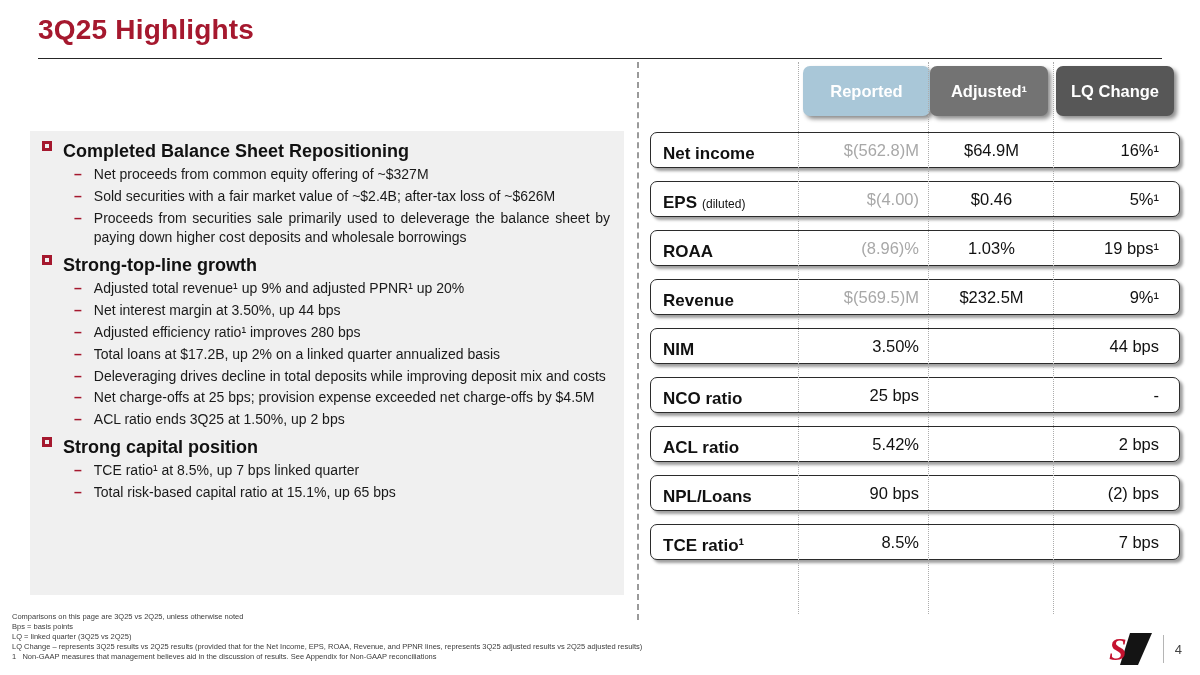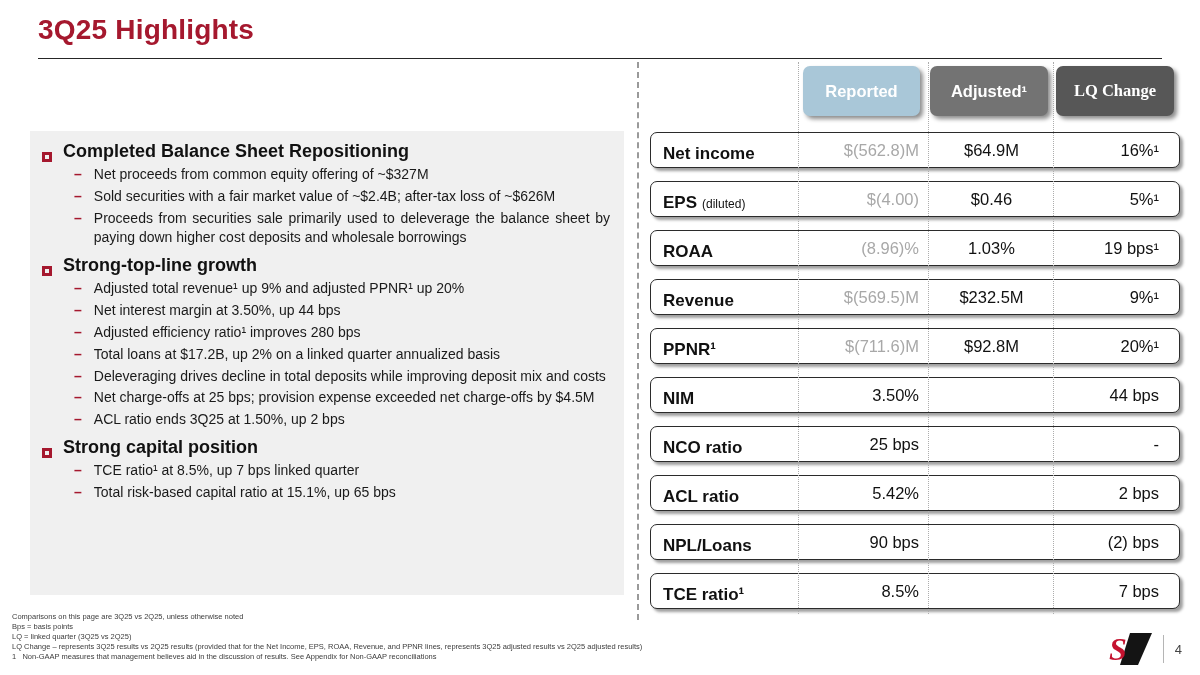--- a/index.html
+++ b/index.html
@@ -23,21 +23,21 @@
   }
 
   
   .left-panel {
     position: absolute; left: 30px; top: 131px;
     width: 594px; height: 464px;
     background: #F0F0F0;
     padding: 8px 10px 0 8px;
   }
   .section-heading {
-    display: flex; align-items: flex-end; gap: 11px;
+    display: flex; align-items: flex-start; gap: 11px;
     margin: 8px 0 3px 4px;
     font-size: 18px; font-weight: bold; color: #111;
   }
   .section:first-child .section-heading { margin-top: 2px; }
   .sq {
     width: 10px; height: 10px; flex: 0 0 auto;
     border: 3px solid #A5182E; background: transparent;
   }
   .bullet {
     display: flex; gap: 12px;
@@ -68,23 +68,23 @@
   .colline.c3 { left: 403px; }
 
   .hdr {
     position: absolute; top: 4px; height: 50px;
     border-radius: 7px;
     display: flex; align-items: center; justify-content: center;
     color: #fff; font-weight: bold; font-size: 16.5px;
     box-shadow: 3px 3px 4px rgba(0,0,0,0.45);
     z-index: 2;
   }
-  .hdr-reported { left: 153px; width: 117px; background: #A9C7D8; }
+  .hdr-reported { left: 153px; width: 127px; background: #A9C7D8; }
   .hdr-adjusted { left: 280px; width: 118px; background: #737373; }
-  .hdr-lq       { left: 406px; width: 118px; background: #575757; font-family: Liberation Serif, serif; }
+  .hdr-lq       { left: 406px; width: 118px; background: #575757; }
 
   .rows-host {
     position: absolute; left: 0; top: 70px; width: 530px;
     display: flex; flex-direction: column; gap: 13px;
   }
   .mrow {
     height: 36px; background: #ffffff;
     border: 1.5px solid #2b2b2b; border-radius: 7px;
     box-shadow: 3px 3px 3px rgba(0,0,0,0.38);
     display: grid; grid-template-columns: 148px 130px 125px auto;
@@ -240,28 +240,20 @@
 
   <div class="mrow">
     <div class="cell label">
       <span class="label-main">Revenue</span><span class="label-suffix"></span>
     </div>
     <div class="cell cell-reported muted">$(569.5)M</div>
     <div class="cell cell-adjusted">$232.5M</div>
     <div class="cell cell-lq">9%¹</div>
   </div>
 
-  <div class="mrow">
-    <div class="cell label">
-      <span class="label-main">PPNR¹</span><span class="label-suffix"></span>
-    </div>
-    <div class="cell cell-reported muted">$(711.6)M</div>
-    <div class="cell cell-adjusted">$92.8M</div>
-    <div class="cell cell-lq">20%¹</div>
-  </div>
 
   <div class="mrow">
     <div class="cell label">
       <span class="label-main">NIM</span><span class="label-suffix"></span>
     </div>
     <div class="cell cell-reported">3.50%</div>
     <div class="cell cell-adjusted"></div>
     <div class="cell cell-lq">44 bps</div>
   </div>
 

